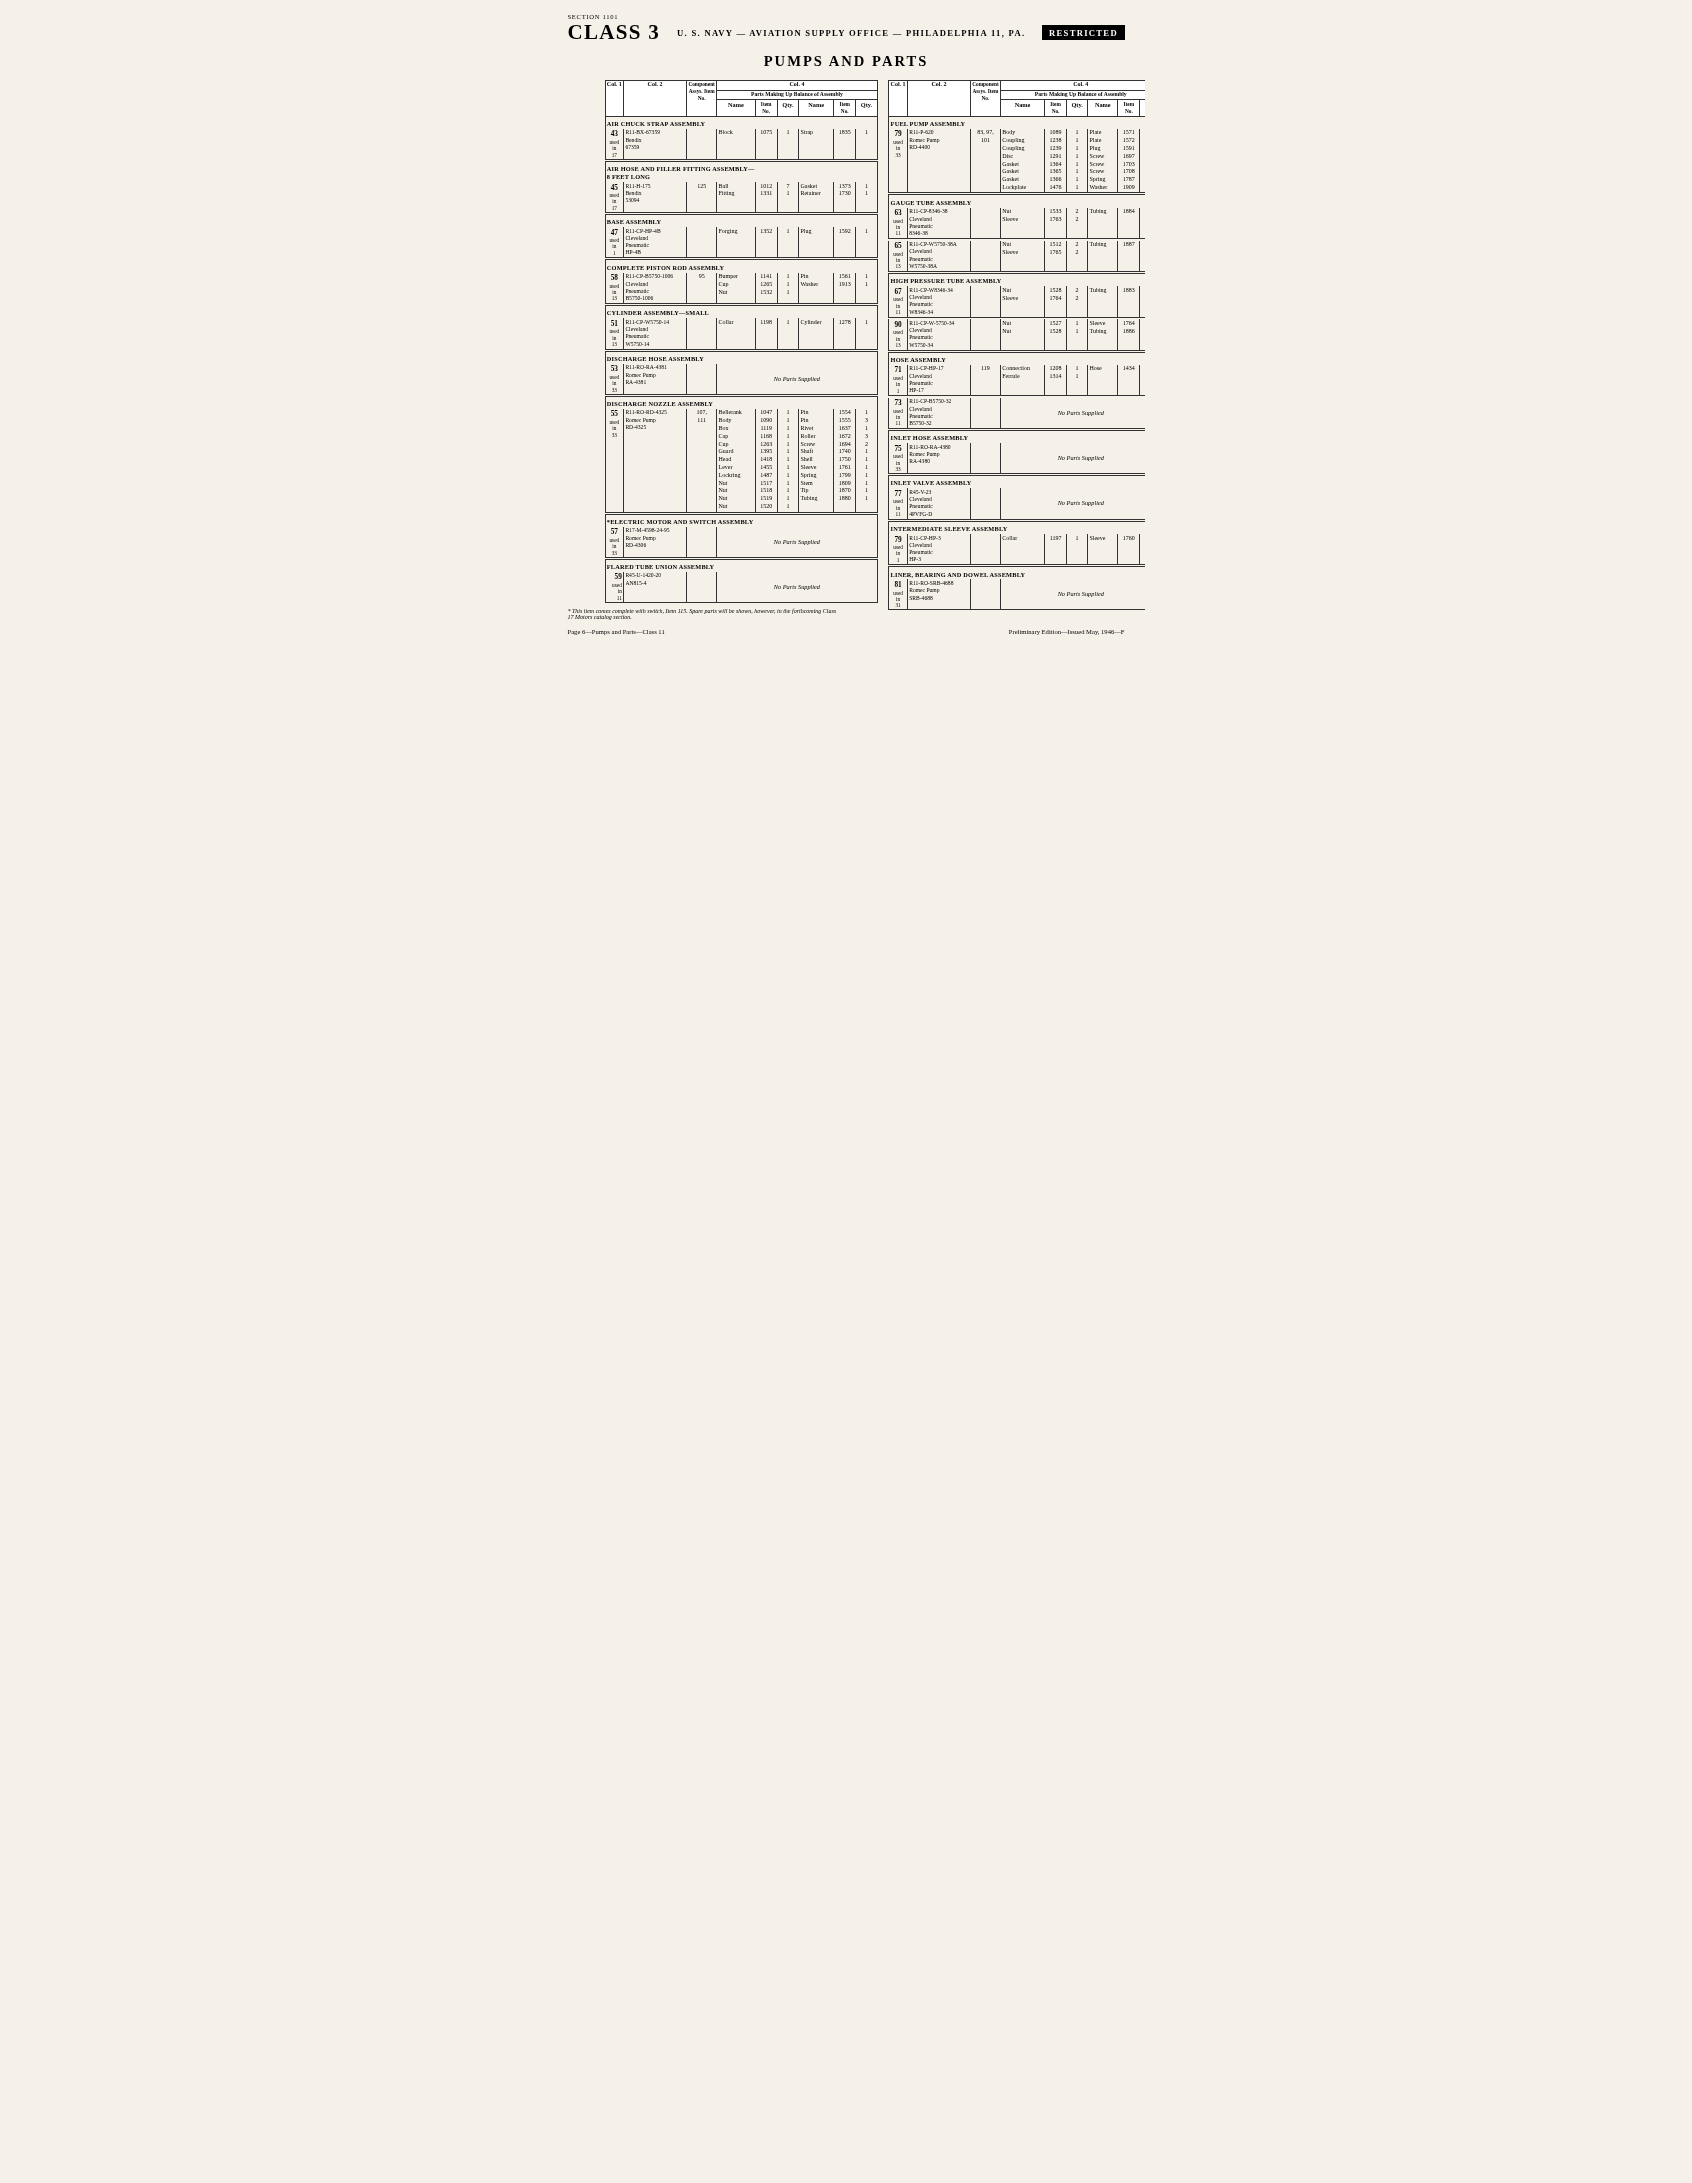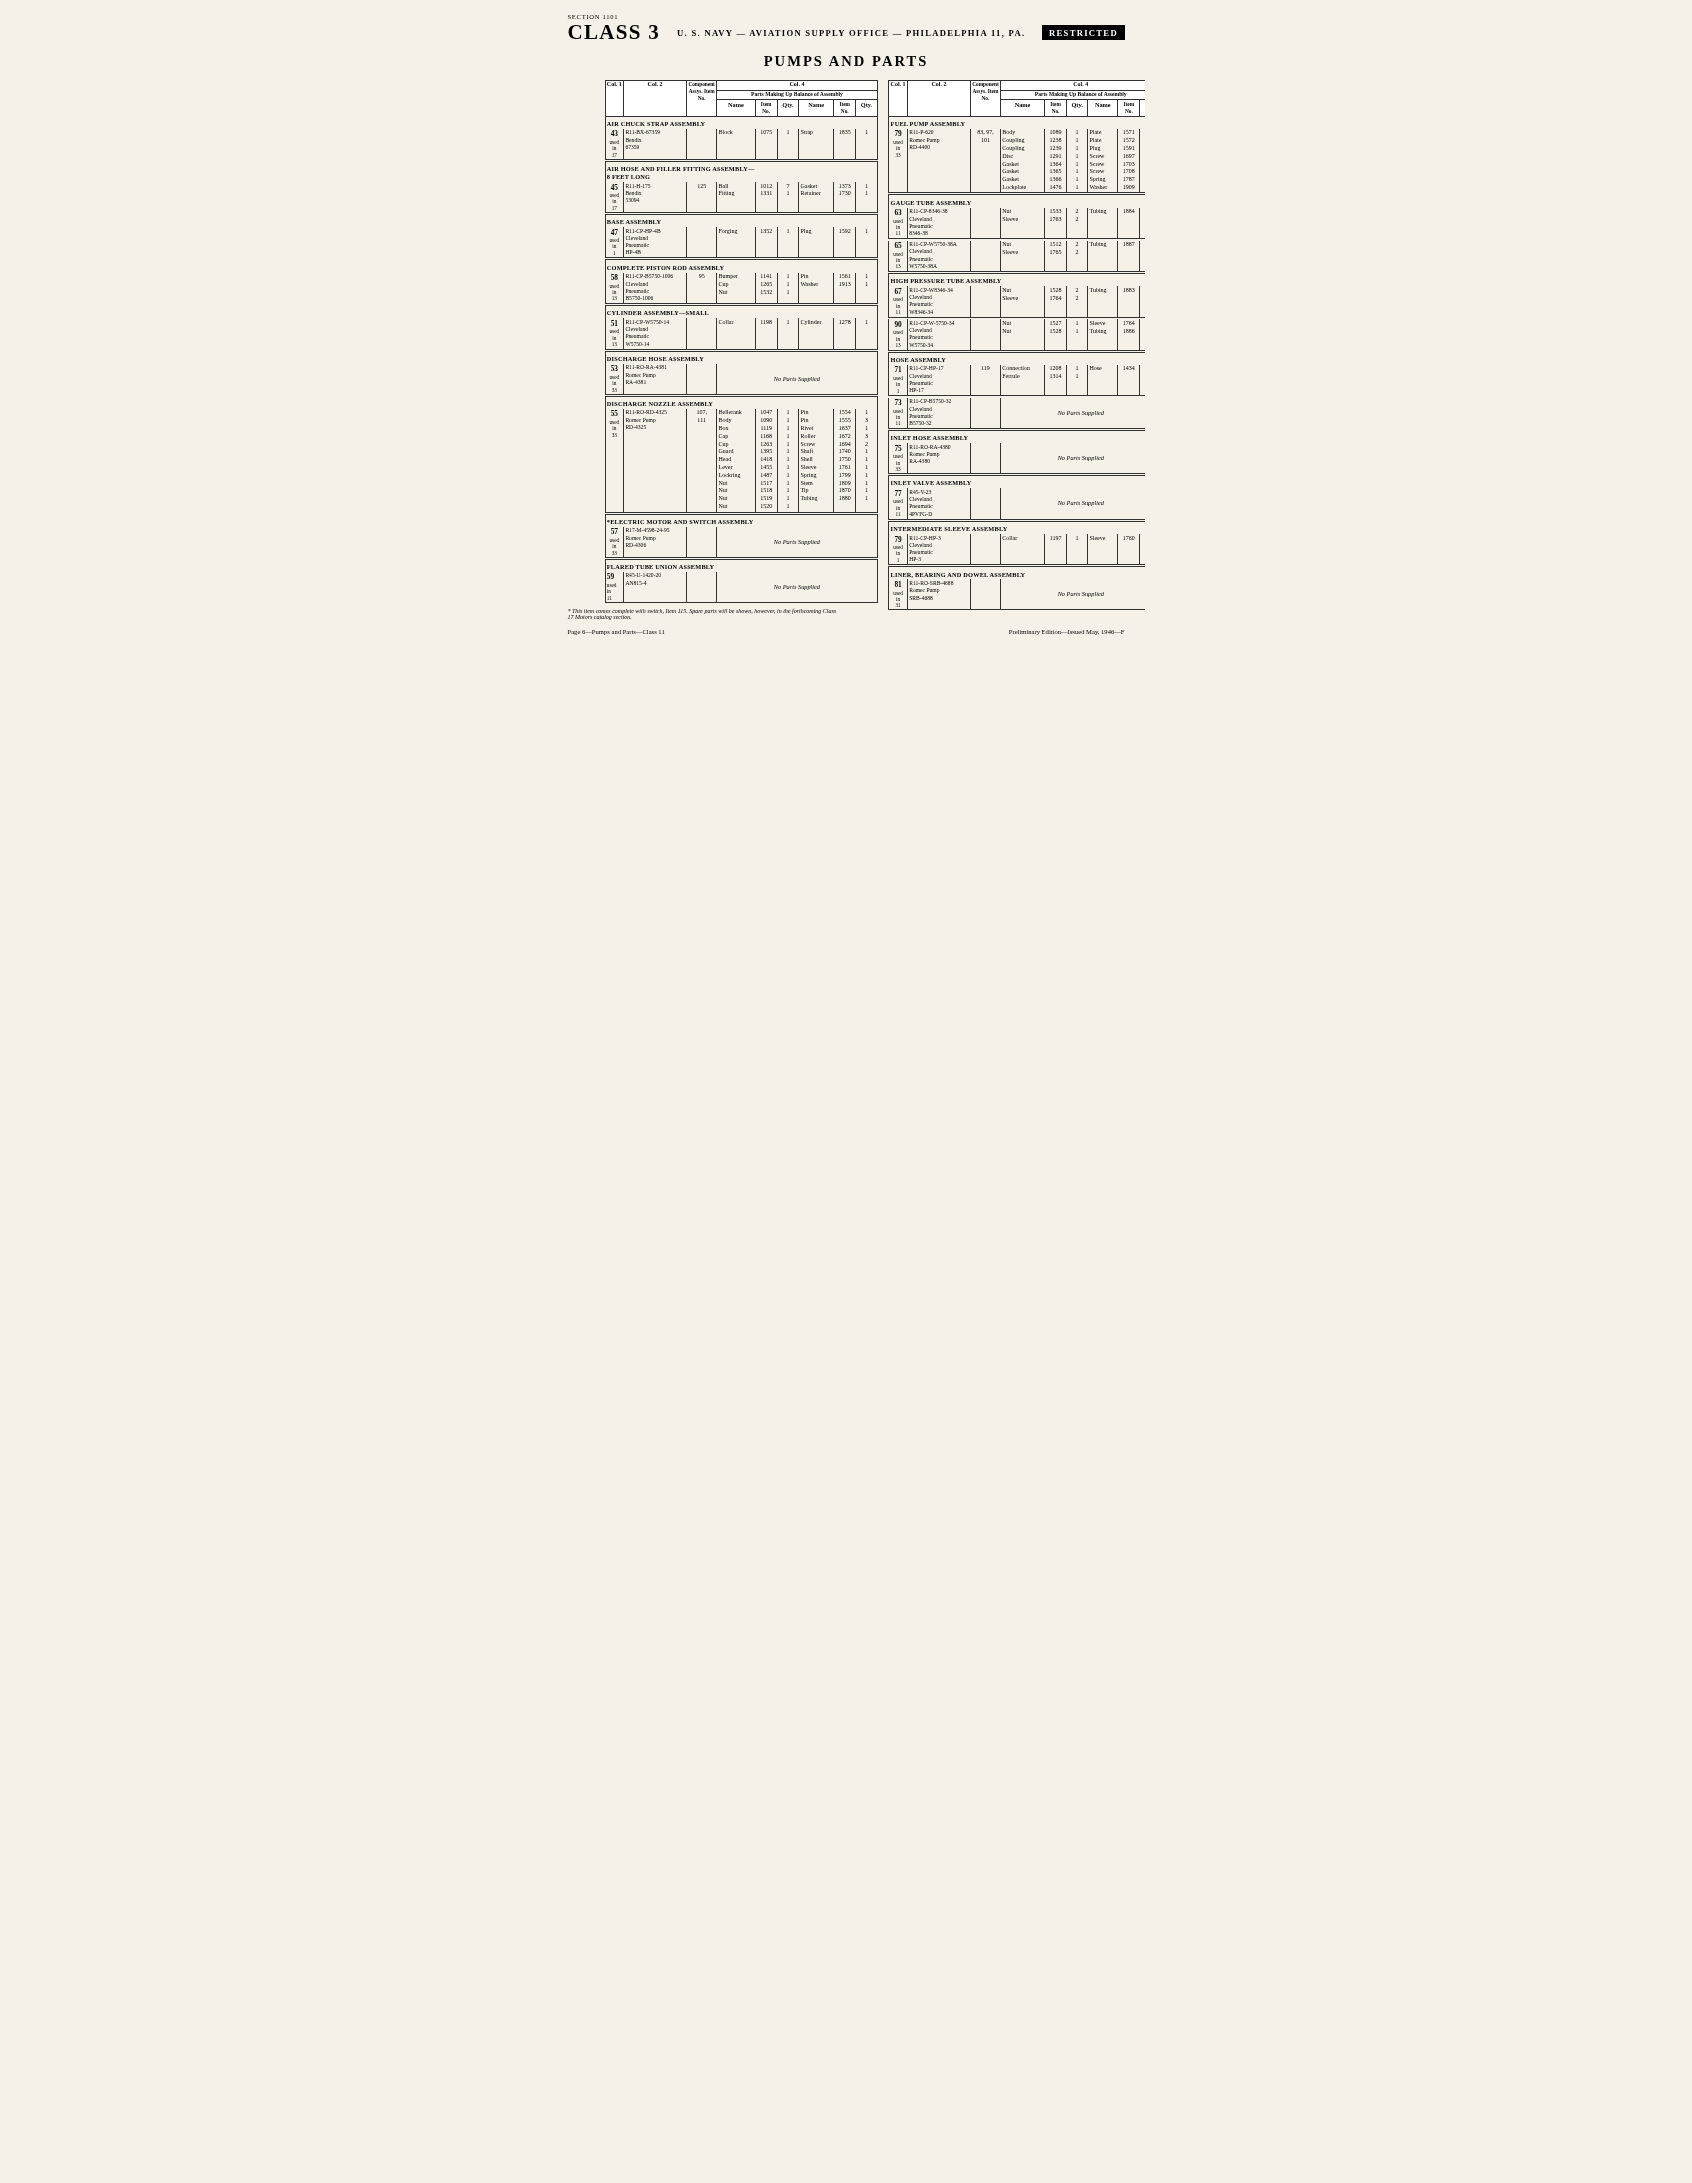--- a/index.html
+++ b/index.html
@@ -376,21 +376,21 @@
               <td style="text-align: center; vertical-align: top; font-size: 6px; border-top: none; white-space: pre-line;"></td>
               <td colspan="6" style="font-style: italic; text-align: center; vertical-align: middle; border-top: none; padding: 2.7px;">No Parts Supplied</td>
             </tr>
             <tr>
               <td colspan="9" style="height: 2px; border: none; padding: 0px;"></td>
             </tr>
             <tr>
               <td colspan="9" style="font-weight: bold; font-size: 6.3px; letter-spacing: 0.2px; padding-top: 3.3px; padding-bottom: 0.7px; border-bottom: none; white-space: pre-line;">FLARED TUBE UNION ASSEMBLY</td>
             </tr>
             <tr>
-              <td style="font-weight: bold; font-size: 7.3px; text-align: left; vertical-align: top; border-top: none; white-space: pre;"><div>59</div><div style="font-size: 5.3px; font-weight: normal; white-space: pre; line-height: 1.2;">used
+              <td style="font-weight: bold; font-size: 7.3px; text-align: right; vertical-align: top; border-top: none; white-space: pre;"><div>59</div><div style="font-size: 5.3px; font-weight: normal; white-space: pre; line-height: 1.2;">used
 in
 11</div></td>
               <td style="font-size: 5.6px; vertical-align: top; border-top: none; white-space: pre-line; line-height: 1.3;">R45-U-1420-20
 AN815-4</td>
               <td style="text-align: center; vertical-align: top; font-size: 6px; border-top: none; white-space: pre-line;"></td>
               <td colspan="6" style="font-style: italic; text-align: center; vertical-align: middle; border-top: none; padding: 2.7px;">No Parts Supplied</td>
             </tr>
             <tr>
               <td colspan="9" style="height: 2px; border: none; padding: 0px;"></td>
             </tr>

